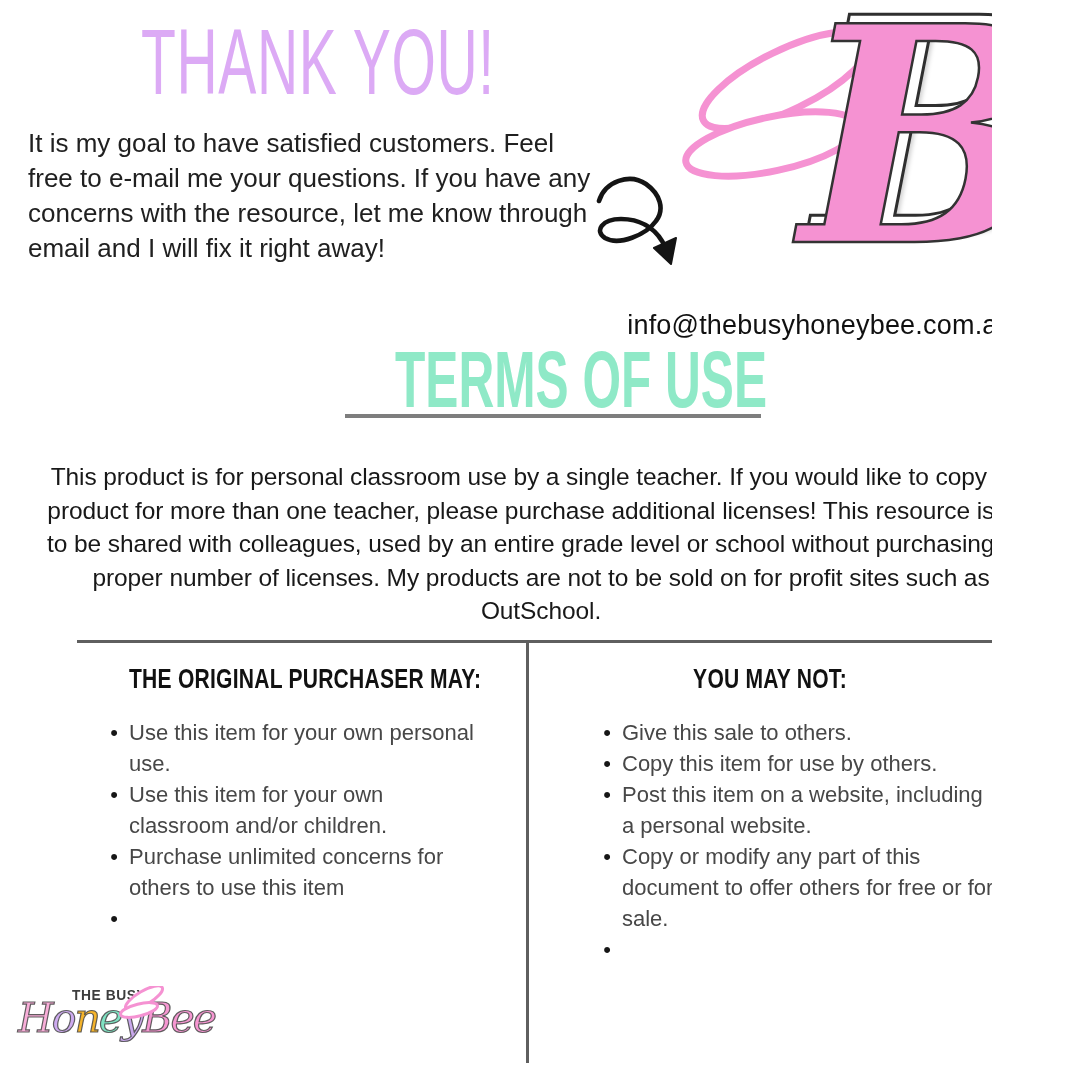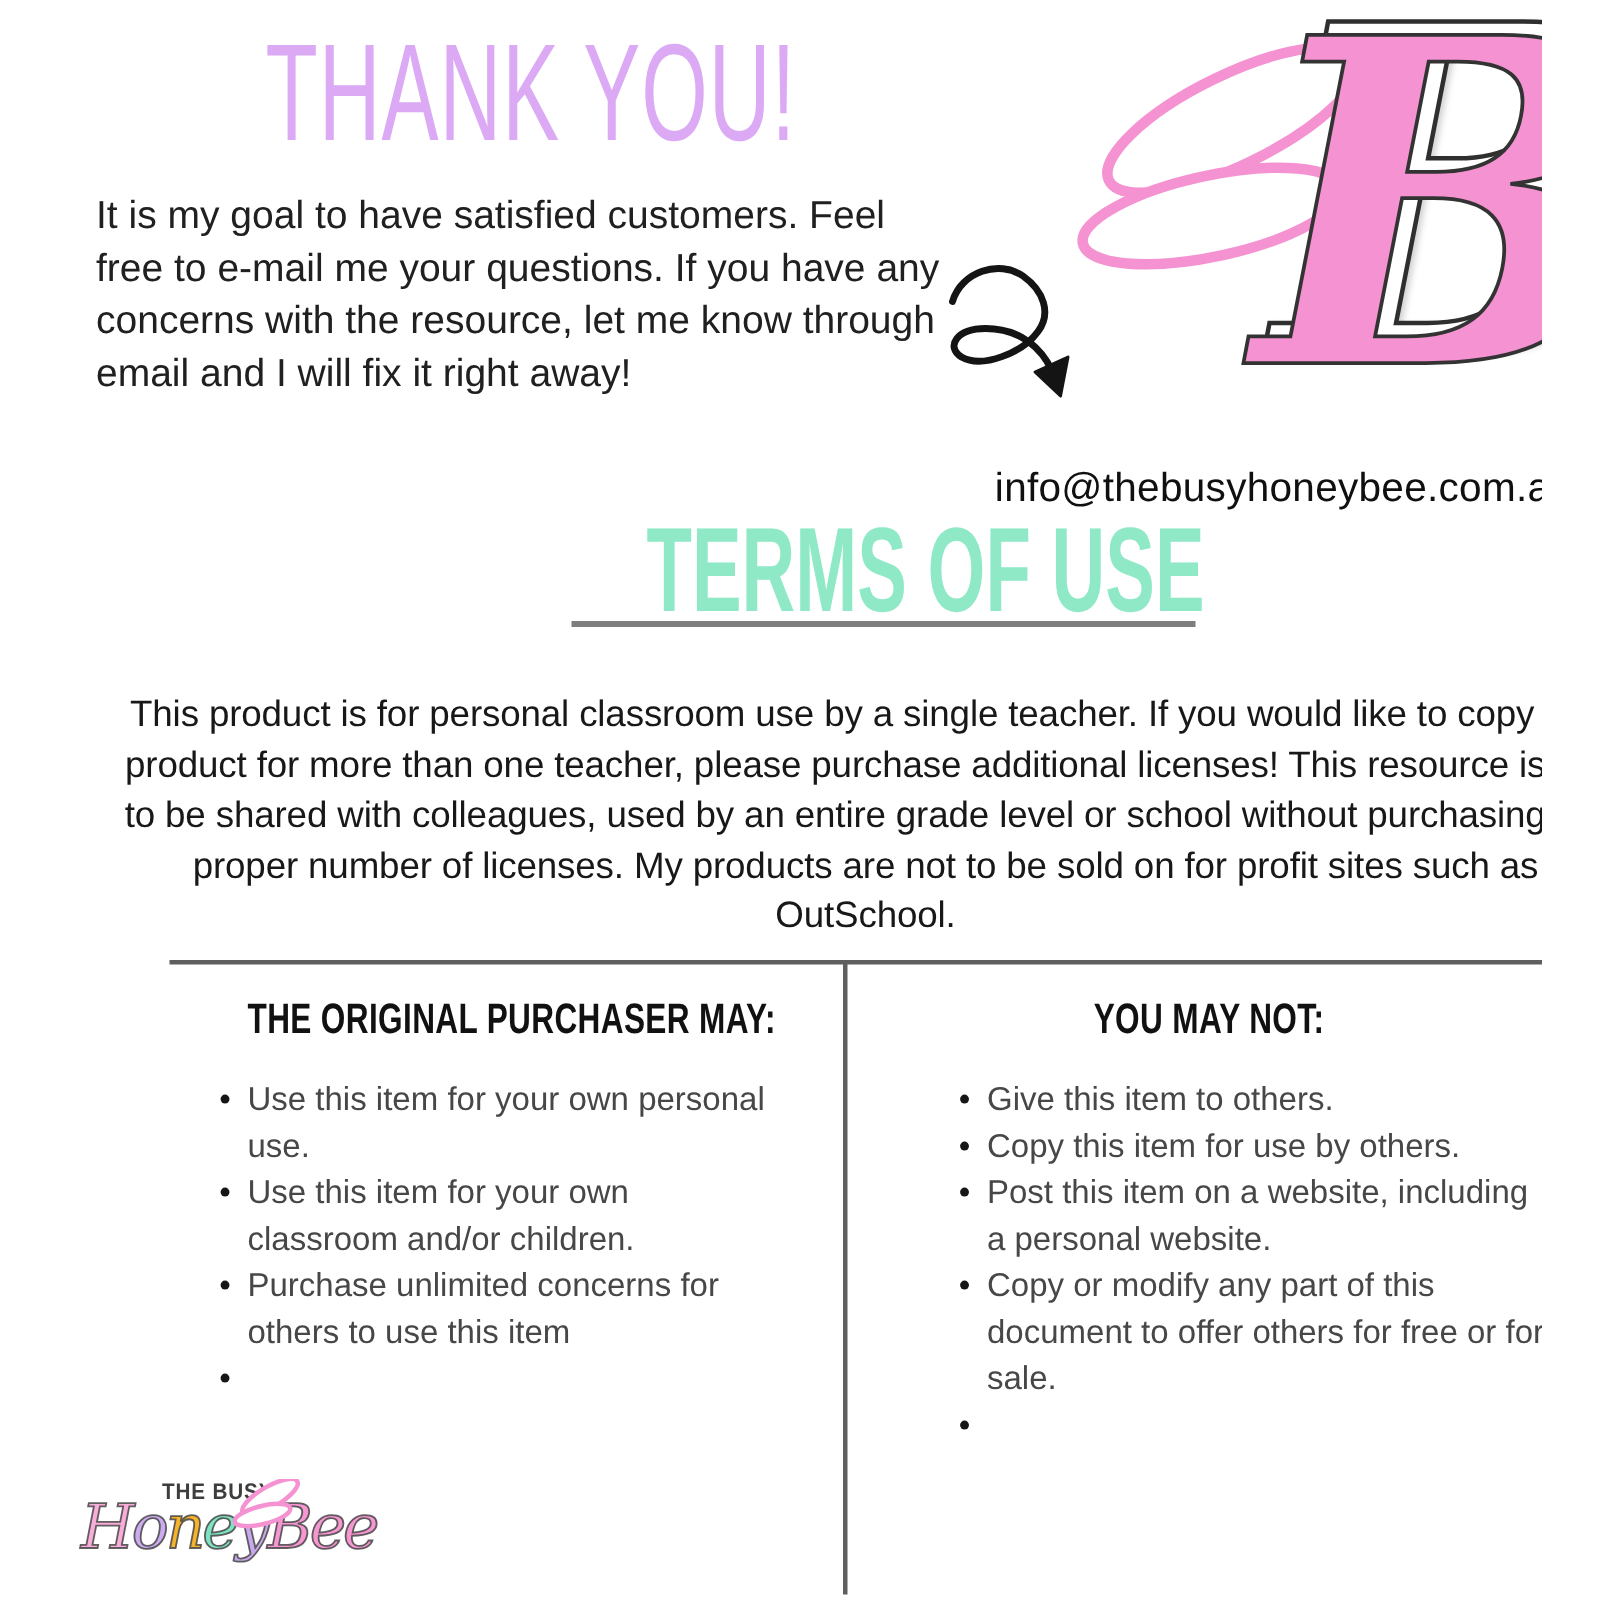--- a/index.html
+++ b/index.html
@@ -1,17 +1,17 @@
 <!DOCTYPE html>
 <html style="--thank-title: #dcaaf5; --terms-title: #8fe9c7; --logo-pink: #f592d2; --underline: #7e7e7e; --divider: #5f5f5f; --list-ink: #474747; --busy-gray: #3d3d3d; --honey-h: #f9aed9; --honey-o: #cdabef; --honey-n: #f5b42c; --honey-e: #7fe2c2; --honey-y: #c9a9ec; --bee-pink: #f697d2;"><head>
 <meta charset="utf-8">
 <style>
   html,body{margin:0;padding:0;background:#fff;}
   .canvas{position:relative;width:992px;height:1080px;background:#fff;overflow:hidden;
-          font-family:"Liberation Sans", sans-serif;color:#1f1f1f;margin-left:36px;}
+          font-family:"Liberation Sans", sans-serif;color:#1f1f1f;}
 
   
   .thank-title{position:absolute;left:46px;top:16px;width:500px;text-align:center;
 ue    font-weight:700;font-size:92px;line-height:1.0;letter-spacing:1px;white-space:nowrap;
     color:var(--thank-title);transform:scaleX(0.62);transform-origin:center;}
   .thank-body{position:absolute;left:28px;top:126px;width:566px;text-align:left;
     font-size:26px;line-height:35px;color:#202020;}
 
   
   .arrow{position:absolute;left:592px;top:168px;}
@@ -116,21 +116,21 @@
         <span class="dot">•</span>
       </div>
     </div>
   </div>
 
   <div class="col col-right">
     <div class="col-heading">YOU MAY NOT:</div>
     <div class="list">
       <div class="li">
         <span class="dot">•</span>
-        <span class="li-text">Give this item to others.</span>
+        <span class="li-text">Give this sale to others.</span>
       </div>
       <div class="li">
         <span class="dot">•</span>
         <span class="li-text">Copy this item for use by others.</span>
       </div>
       <div class="li">
         <span class="dot">•</span>
         <span class="li-text">Post this item on a website, including a personal website.</span>
       </div>
       <div class="li">

